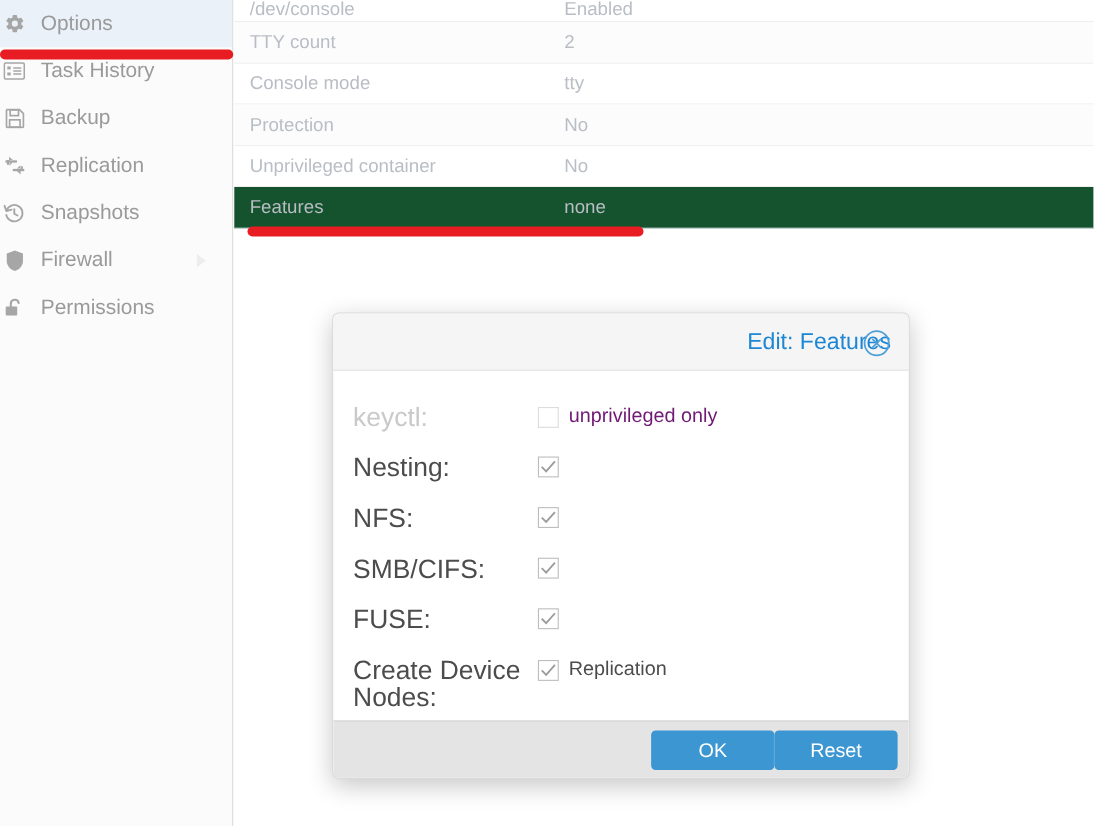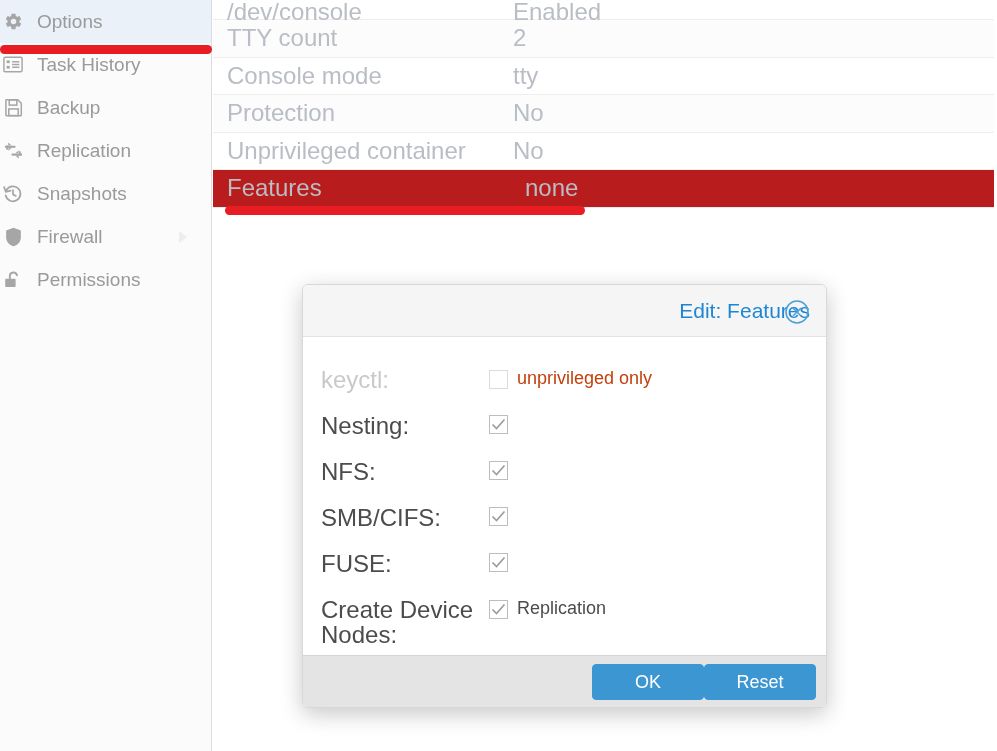--- a/index.html
+++ b/index.html
@@ -65,25 +65,25 @@
     top: 0;
     width: 781px;
     background: #ffffff;
   }
   .trow {
     display: flex;
     align-items: center;
     height: 37.5px;
     border-bottom: 1px solid #eeeeee;
     color: #b9bdc4;
-    font-size: 24px;
+    font-size: 17px;
     background: #ffffff;
   }
   .trow.alt { background: #fcfcfc; }
-  .trow.sel { background: #b91c1c; border-bottom: 1px solid #e3eaf3; gap: 12px; }
+  .trow.sel { background: #14532d; border-bottom: 1px solid #e3eaf3; }
   .trow.first { height: 20px; align-items: flex-start; }
   .tkey { width: 300px; padding-left: 14px; line-height: 1; }
   .tval { line-height: 1; text-align: center; }
 
   
   .redline {
     position: absolute;
     background: #e81c23;
     border-radius: 5px;
     height: 9px;
@@ -162,21 +162,21 @@
     margin-top: 2px;
   }
   .cbox.disabled { border-color: #dcdcdc; }
   .cbox svg { display: block; }
   .cb-text {
     margin-left: 9px;
     font-size: 18px;
     color: #4c4c4c;
     line-height: 23px;
   }
-  .cb-text.disabled { color: #c2410c; }
+  .cb-text.disabled { color: #701a75; }
 
   #dialog-footer {
     height: 53px;
     background: #e4e4e4;
     border-top: 1px solid #d4d4d4;
     display: flex;
     align-items: center;
     justify-content: flex-end;
     padding-right: 10px;
   }

